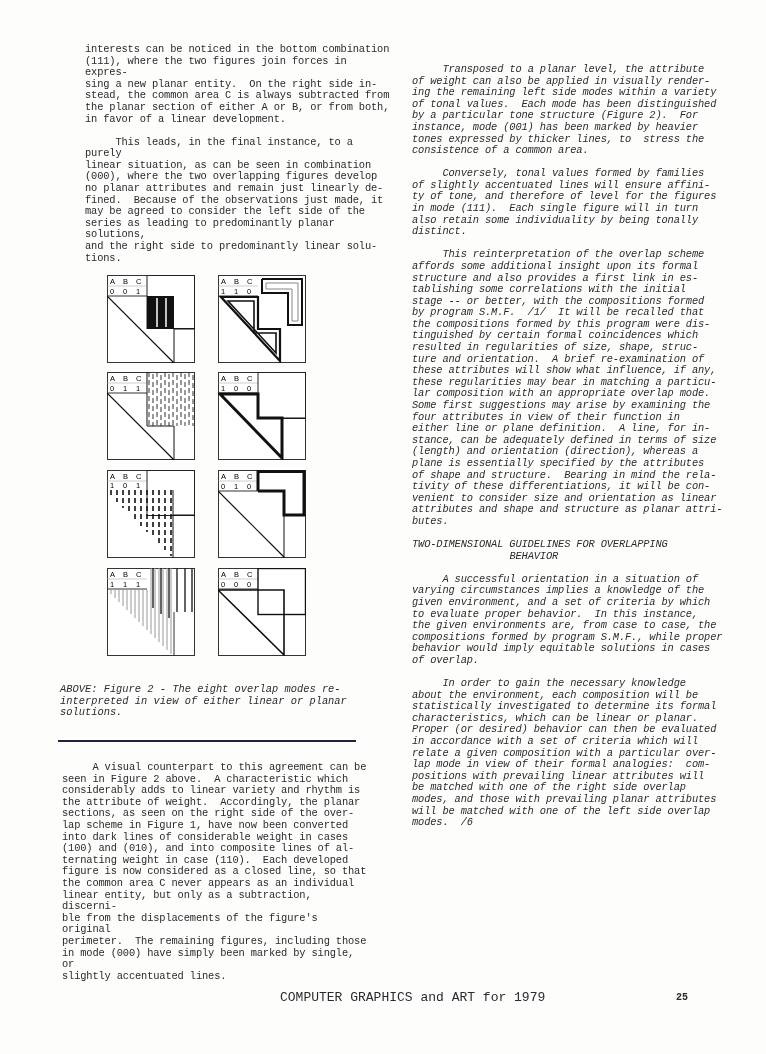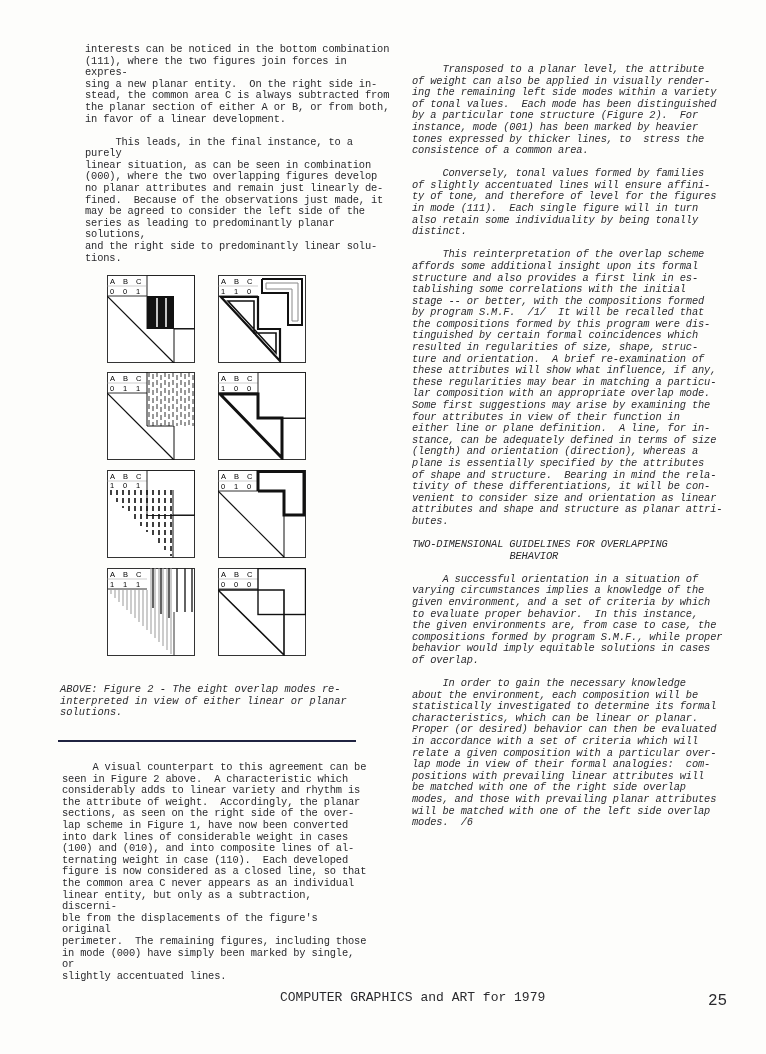--- a/index.html
+++ b/index.html
@@ -18,21 +18,21 @@
     font-style: italic; font-size: 10.4px; line-height: 11.6px; white-space: pre-wrap;
   }
   .rule {
     position: absolute; left: 58px; top: 740px; width: 298px; height: 2px;
     background: #1f2340;
   }
   .heading { white-space: pre-wrap; margin: 0 0 11.5px 0; }
   .footer {
     position: absolute; top: 990px; left: 280px; font-size: 13px;
   }
-  .page-num { position: absolute; top: 992px; left: 708px; font-size: 16px; }
+  .page-num { position: absolute; top: 992px; left: 676px; font-size: 10px; font-weight: bold; }
   .figure { position: absolute; left: 100px; top: 270px; width: 215px; height: 395px; }
   .cell { position: absolute; width: 88px; height: 88px; }
   .cell svg { display: block; }
 </style>
 </head>
 <body>
 
 <div class="col left-top">
   <p>interests can be noticed in the bottom combination
 (111), where the two figures join forces in expres-

